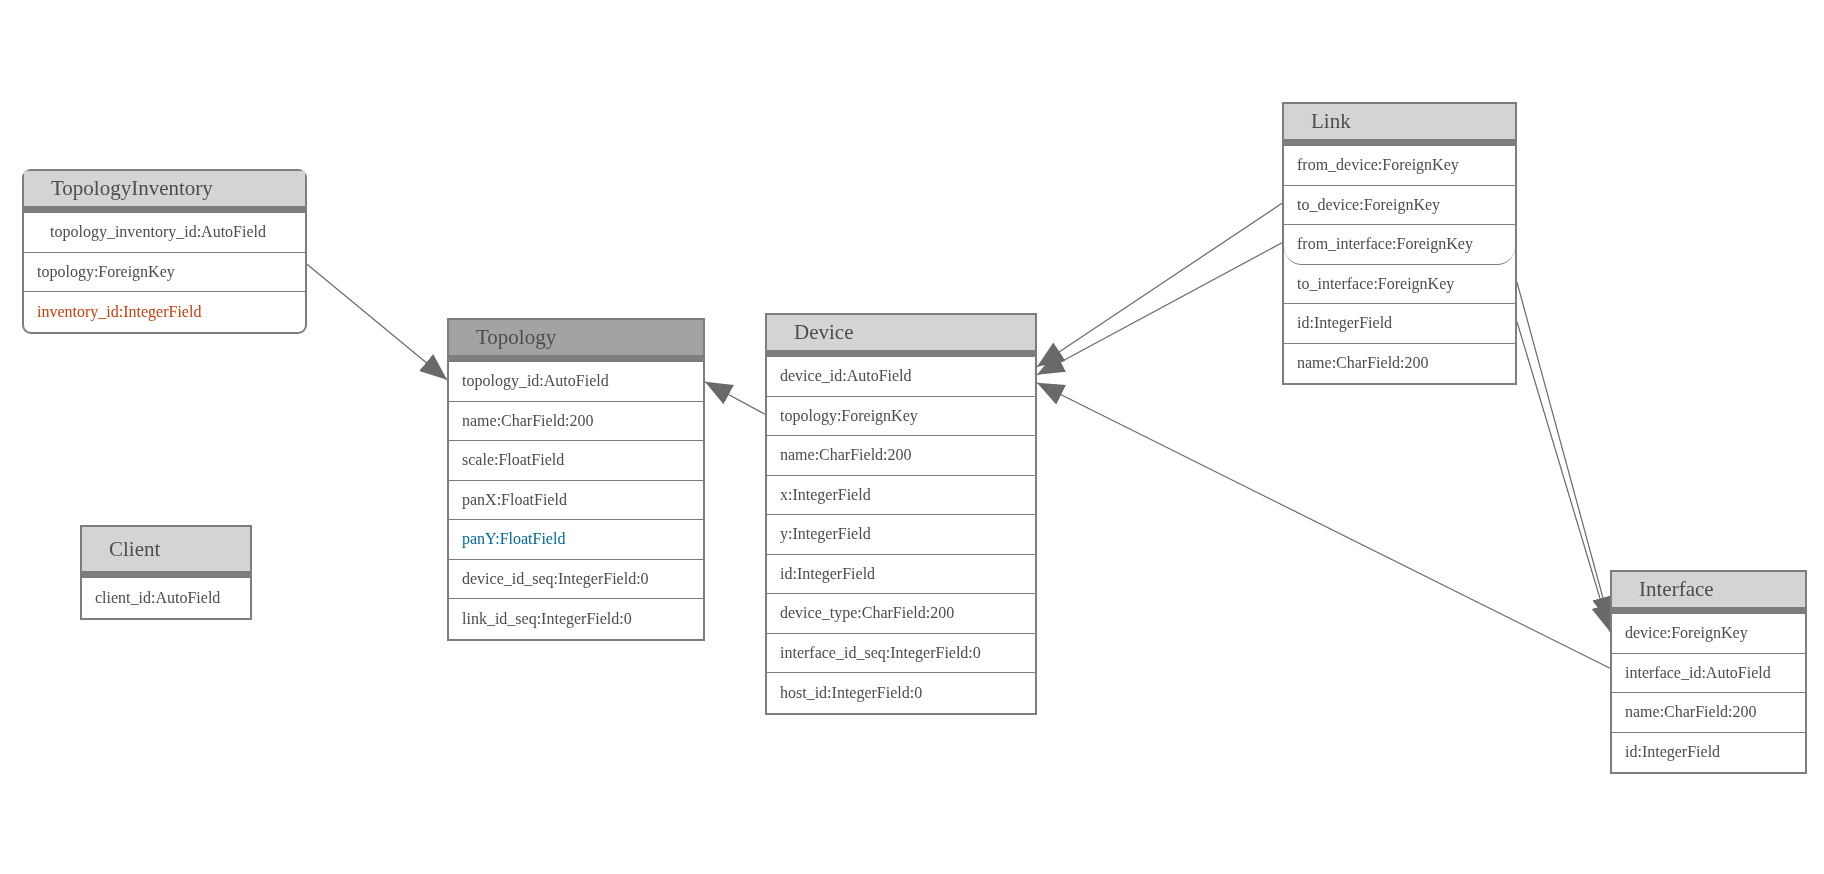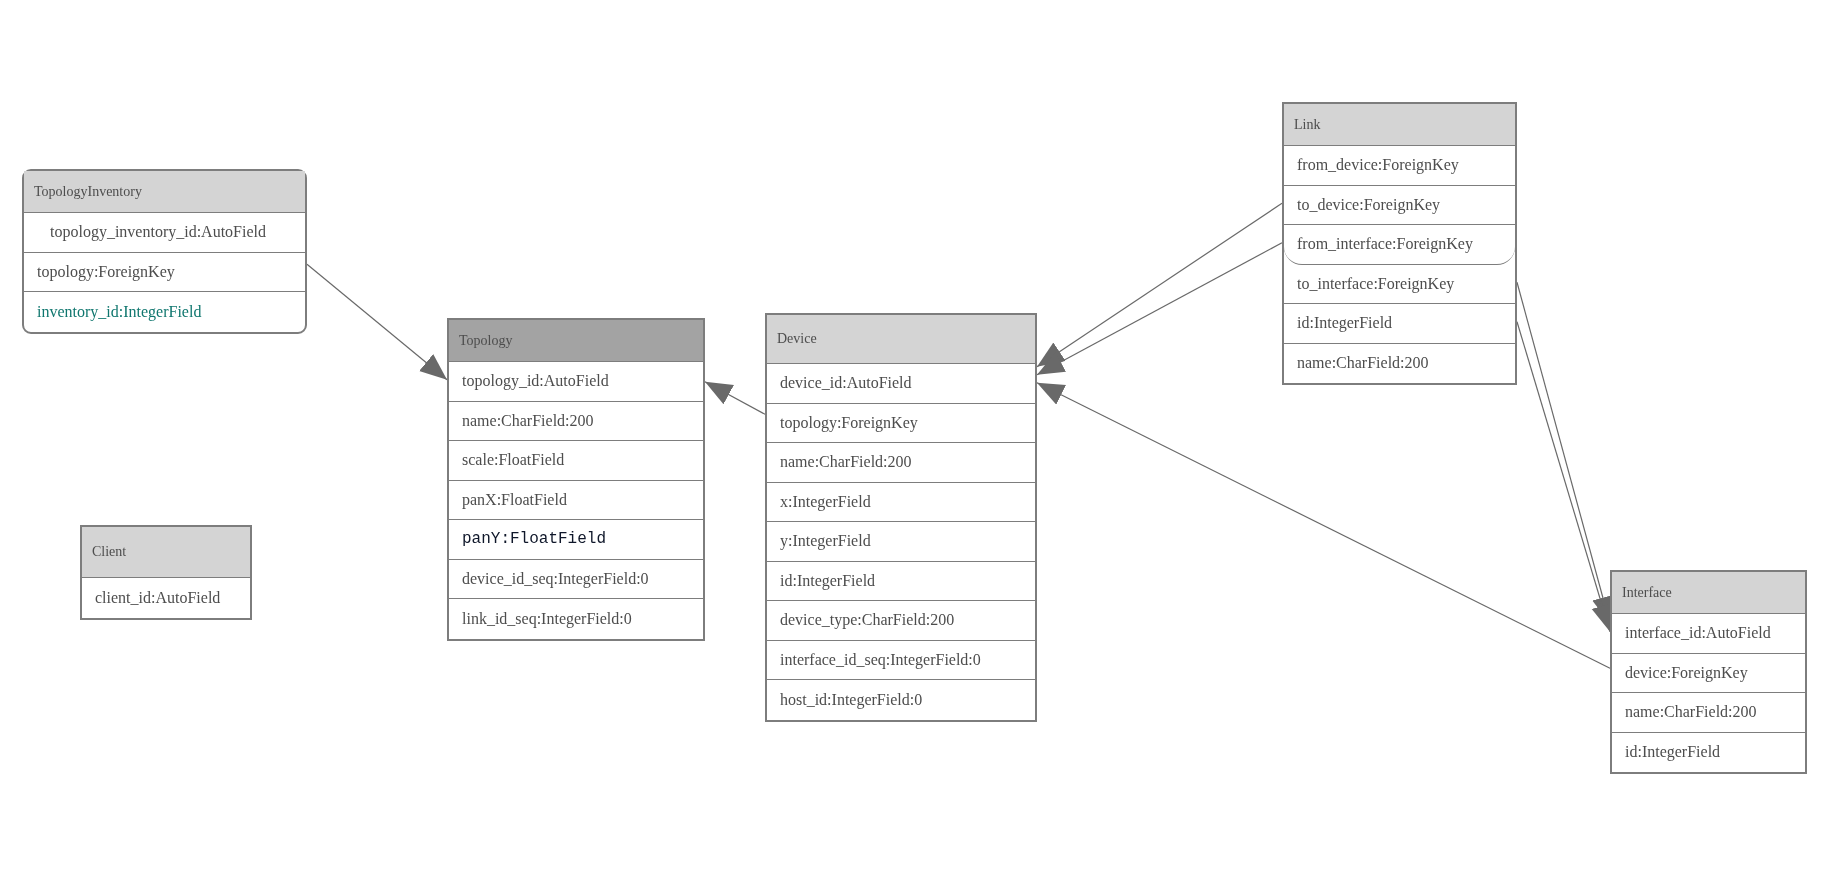--- a/index.html
+++ b/index.html
@@ -25,25 +25,25 @@
     position: absolute;
     box-sizing: border-box;
     border: 2px solid #7d7d7d;
     background: #ffffff;
     color: #4d4d4d;
   }
   .entity-header {
     box-sizing: border-box;
     height: 42px;
     background: #d4d4d4;
-    border-bottom: 1px solid #4d7c0f;
+    border-bottom: 7px solid #4d7c0f;
     display: flex;
     align-items: center;
-    padding-left: 10px;
-    font-size: 14px;
+    padding-left: 27px;
+    font-size: 21px;
     white-space: nowrap;
   }
   .entity-field {
     box-sizing: border-box;
     height: 39.5px;
     border-bottom: 1px solid #7d7d7d;
     display: flex;
     align-items: center;
     padding-left: 13px;
     font-size: 16px;
@@ -71,38 +71,38 @@
         <line x1="1610" y1="668.25" x2="1037" y2="382.75" stroke="#696969" stroke-width="1.2" marker-end="url(#arrowhead)"></line>
         <line x1="1517" y1="282.25" x2="1610" y2="623.75" stroke="#696969" stroke-width="1.2" marker-end="url(#arrowhead)"></line>
         <line x1="1517" y1="321.75" x2="1610" y2="631.75" stroke="#696969" stroke-width="1.2" marker-end="url(#arrowhead)"></line>
       </g>
   </svg>
   <div id="entities">
       <div class="entity" style="left: 22px; top: 169px; width: 285px; border-color: rgb(125, 125, 125); border-radius: 9px;">
         <div class="entity-header" style="height: 42px; background: rgb(212, 212, 212); border-color: rgb(125, 125, 125); color: rgb(77, 77, 77);">TopologyInventory</div>
         <div class="entity-field" style="height: 39.5px; border-color: rgb(125, 125, 125); color: rgb(77, 77, 77); padding-left: 26px;">topology_inventory_id:AutoField</div>
         <div class="entity-field" style="height: 39.5px; border-color: rgb(125, 125, 125); color: rgb(77, 77, 77);">topology:ForeignKey</div>
-        <div class="entity-field" style="height: 39.5px; border-color: rgb(125, 125, 125); color: #0f766e;">inventory_id:IntegerField</div>
+        <div class="entity-field" style="height: 39.5px; border-color: rgb(125, 125, 125); color: #c2410c;">inventory_id:IntegerField</div>
       </div>
       <div class="entity" style="left: 447px; top: 318px; width: 258px; border-color: rgb(125, 125, 125);">
         <div class="entity-header" style="height: 42px; background: #a3a3a3; border-color: rgb(125, 125, 125); color: rgb(77, 77, 77);">Topology</div>
         <div class="entity-field" style="height: 39.5px; border-color: rgb(125, 125, 125); color: rgb(77, 77, 77);">topology_id:AutoField</div>
         <div class="entity-field" style="height: 39.5px; border-color: rgb(125, 125, 125); color: rgb(77, 77, 77);">name:CharField:200</div>
         <div class="entity-field" style="height: 39.5px; border-color: rgb(125, 125, 125); color: rgb(77, 77, 77);">scale:FloatField</div>
         <div class="entity-field" style="height: 39.5px; border-color: rgb(125, 125, 125); color: rgb(77, 77, 77);">panX:FloatField</div>
-        <div class="entity-field" style="height: 39.5px; border-color: rgb(125, 125, 125); color: #0f172a; font-family: Liberation Mono, monospace;">panY:FloatField</div>
+        <div class="entity-field" style="height: 39.5px; border-color: rgb(125, 125, 125); color: #0369a1;">panY:FloatField</div>
         <div class="entity-field" style="height: 39.5px; border-color: rgb(125, 125, 125); color: rgb(77, 77, 77);">device_id_seq:IntegerField:0</div>
         <div class="entity-field" style="height: 39.5px; border-color: rgb(125, 125, 125); color: rgb(77, 77, 77);">link_id_seq:IntegerField:0</div>
       </div>
       <div class="entity" style="left: 80px; top: 525px; width: 172px; border-color: rgb(125, 125, 125);">
         <div class="entity-header" style="height: 51px; background: rgb(212, 212, 212); border-color: rgb(125, 125, 125); color: rgb(77, 77, 77);">Client</div>
         <div class="entity-field" style="height: 39.5px; border-color: rgb(125, 125, 125); color: rgb(77, 77, 77);">client_id:AutoField</div>
       </div>
       <div class="entity" style="left: 765px; top: 313px; width: 272px; border-color: rgb(125, 125, 125);">
-        <div class="entity-header" style="height: 49px; background: rgb(212, 212, 212); border-color: rgb(125, 125, 125); color: rgb(77, 77, 77);">Device</div>
+        <div class="entity-header" style="height: 42px; background: rgb(212, 212, 212); border-color: rgb(125, 125, 125); color: rgb(77, 77, 77);">Device</div>
         <div class="entity-field" style="height: 39.5px; border-color: rgb(125, 125, 125); color: rgb(77, 77, 77);">device_id:AutoField</div>
         <div class="entity-field" style="height: 39.5px; border-color: rgb(125, 125, 125); color: rgb(77, 77, 77);">topology:ForeignKey</div>
         <div class="entity-field" style="height: 39.5px; border-color: rgb(125, 125, 125); color: rgb(77, 77, 77);">name:CharField:200</div>
         <div class="entity-field" style="height: 39.5px; border-color: rgb(125, 125, 125); color: rgb(77, 77, 77);">x:IntegerField</div>
         <div class="entity-field" style="height: 39.5px; border-color: rgb(125, 125, 125); color: rgb(77, 77, 77);">y:IntegerField</div>
         <div class="entity-field" style="height: 39.5px; border-color: rgb(125, 125, 125); color: rgb(77, 77, 77);">id:IntegerField</div>
         <div class="entity-field" style="height: 39.5px; border-color: rgb(125, 125, 125); color: rgb(77, 77, 77);">device_type:CharField:200</div>
         <div class="entity-field" style="height: 39.5px; border-color: rgb(125, 125, 125); color: rgb(77, 77, 77);">interface_id_seq:IntegerField:0</div>
         <div class="entity-field" style="height: 39.5px; border-color: rgb(125, 125, 125); color: rgb(77, 77, 77);">host_id:IntegerField:0</div>
       </div>
@@ -110,19 +110,19 @@
         <div class="entity-header" style="height: 42px; background: rgb(212, 212, 212); border-color: rgb(125, 125, 125); color: rgb(77, 77, 77);">Link</div>
         <div class="entity-field" style="height: 39.5px; border-color: rgb(125, 125, 125); color: rgb(77, 77, 77);">from_device:ForeignKey</div>
         <div class="entity-field" style="height: 39.5px; border-color: rgb(125, 125, 125); color: rgb(77, 77, 77);">to_device:ForeignKey</div>
         <div class="entity-field" style="height: 39.5px; border-color: rgb(125, 125, 125); color: rgb(77, 77, 77); border-radius: 18px;">from_interface:ForeignKey</div>
         <div class="entity-field" style="height: 39.5px; border-color: rgb(125, 125, 125); color: rgb(77, 77, 77);">to_interface:ForeignKey</div>
         <div class="entity-field" style="height: 39.5px; border-color: rgb(125, 125, 125); color: rgb(77, 77, 77);">id:IntegerField</div>
         <div class="entity-field" style="height: 39.5px; border-color: rgb(125, 125, 125); color: rgb(77, 77, 77);">name:CharField:200</div>
       </div>
       <div class="entity" style="left: 1610px; top: 570px; width: 197px; border-color: rgb(125, 125, 125);">
         <div class="entity-header" style="height: 42px; background: rgb(212, 212, 212); border-color: rgb(125, 125, 125); color: rgb(77, 77, 77);">Interface</div>
+        <div class="entity-field" style="height: 39.5px; border-color: rgb(125, 125, 125); color: rgb(77, 77, 77);">device:ForeignKey</div>
         <div class="entity-field" style="height: 39.5px; border-color: rgb(125, 125, 125); color: rgb(77, 77, 77);">interface_id:AutoField</div>
-        <div class="entity-field" style="height: 39.5px; border-color: rgb(125, 125, 125); color: rgb(77, 77, 77);">device:ForeignKey</div>
         <div class="entity-field" style="height: 39.5px; border-color: rgb(125, 125, 125); color: rgb(77, 77, 77);">name:CharField:200</div>
         <div class="entity-field" style="height: 39.5px; border-color: rgb(125, 125, 125); color: rgb(77, 77, 77);">id:IntegerField</div>
       </div>
     </div>
 </div>
 
 </body></html>

